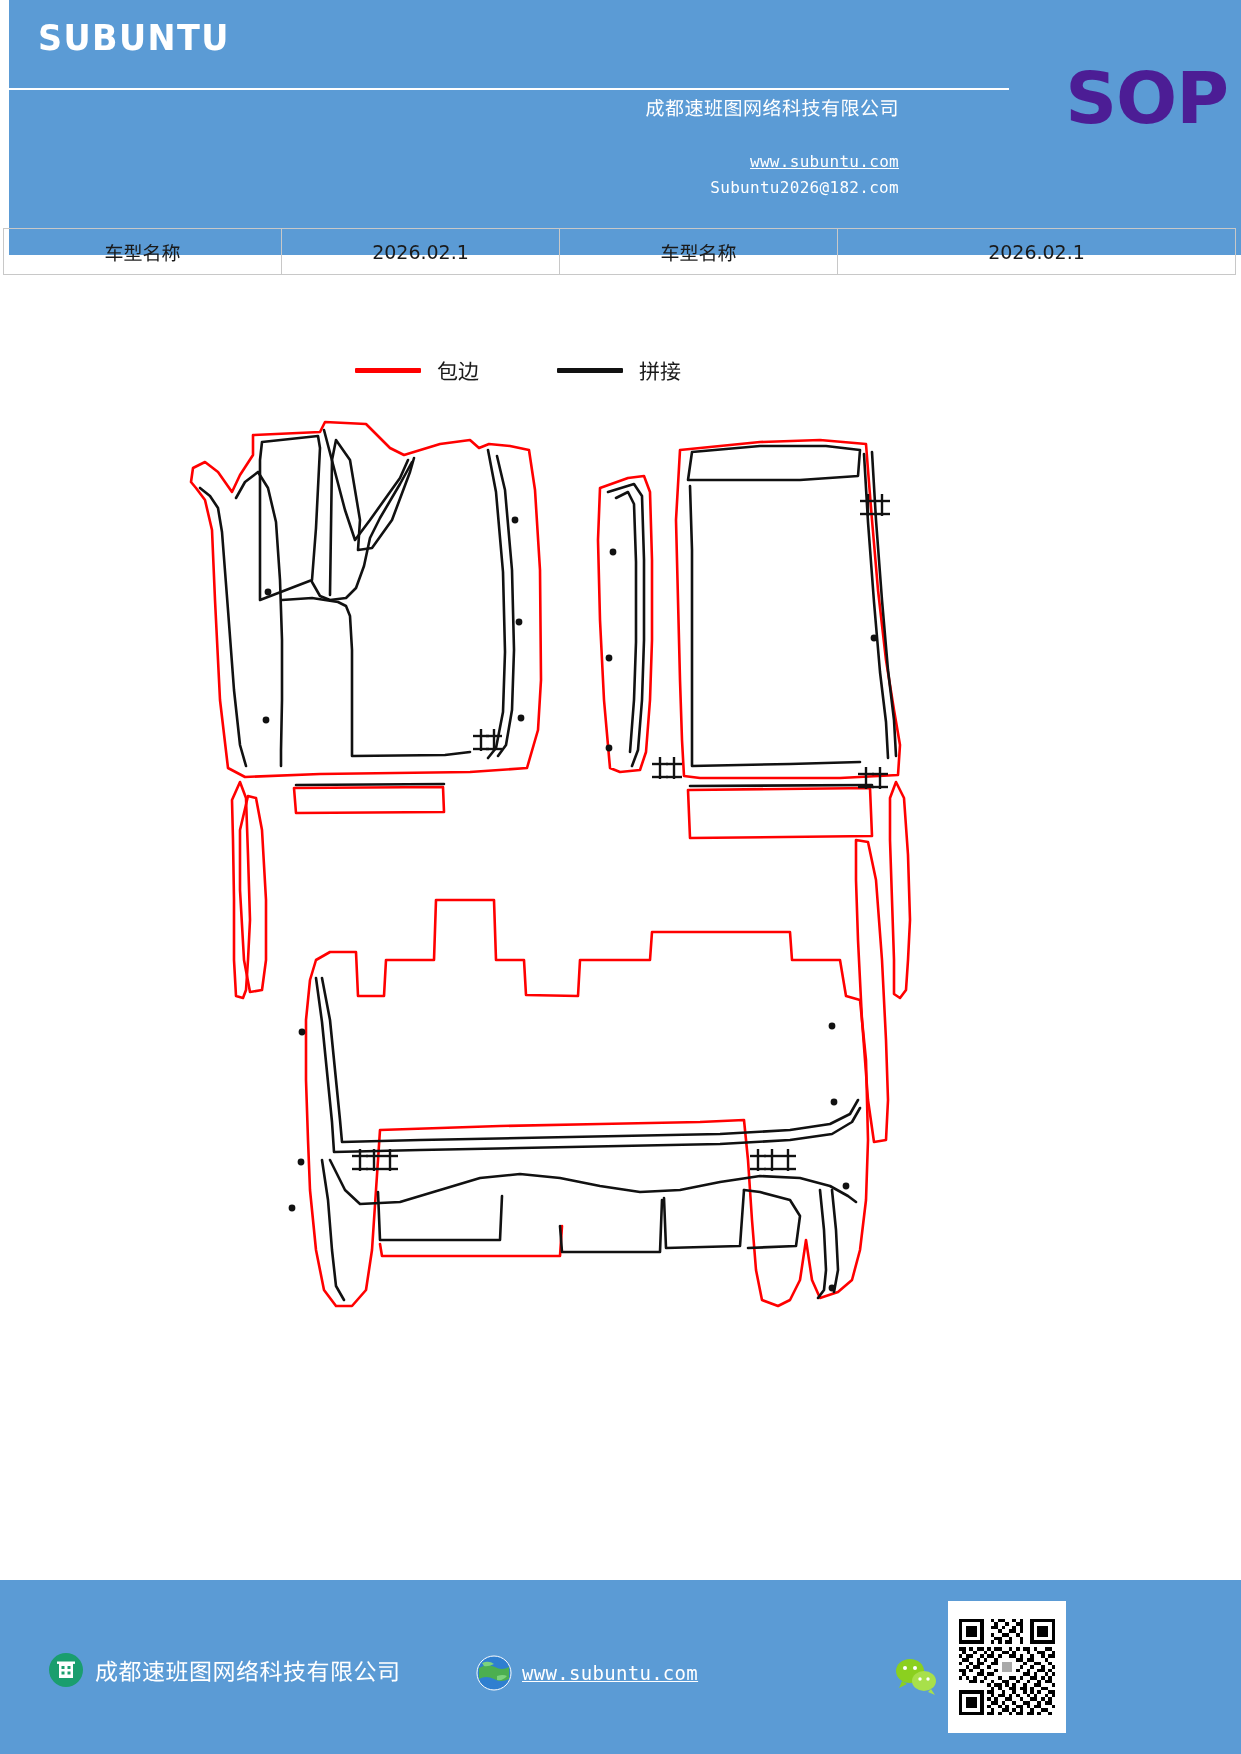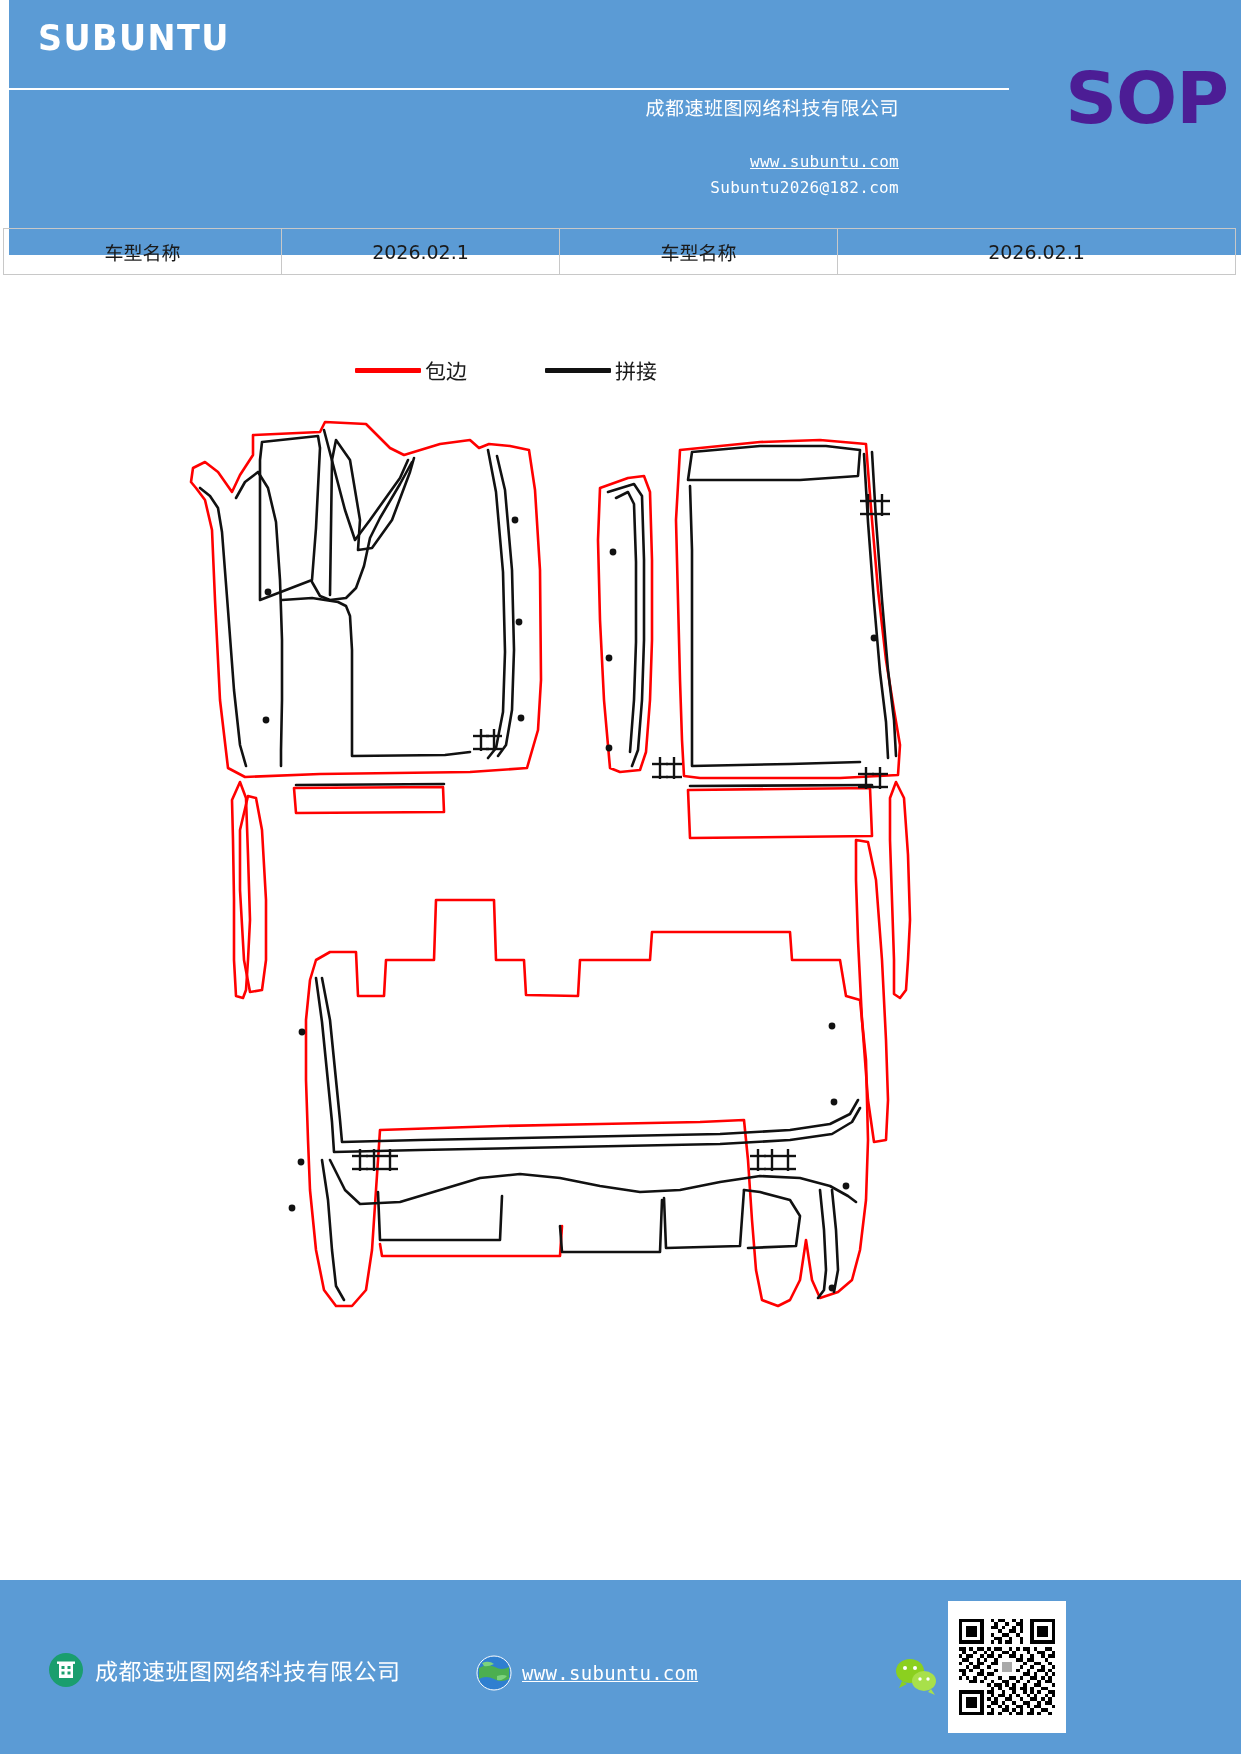--- a/index.html
+++ b/index.html
@@ -134,21 +134,21 @@
   .legend-inner {
     position: absolute;
     left: 355px; top: 0;
     display: flex;
     align-items: center;
     gap: 78px;
   }
   .legend-item {
     display: flex;
     align-items: center;
-    gap: 4px;
+    gap: 16px;
   }
   .legend-swatch {
     display: block;
     width: 66px;
     height: 5px;
     border-radius: 1px;
   }
   .legend-label {
     font-family: "DejaVu Sans", sans-serif;
     font-size: 21px;

